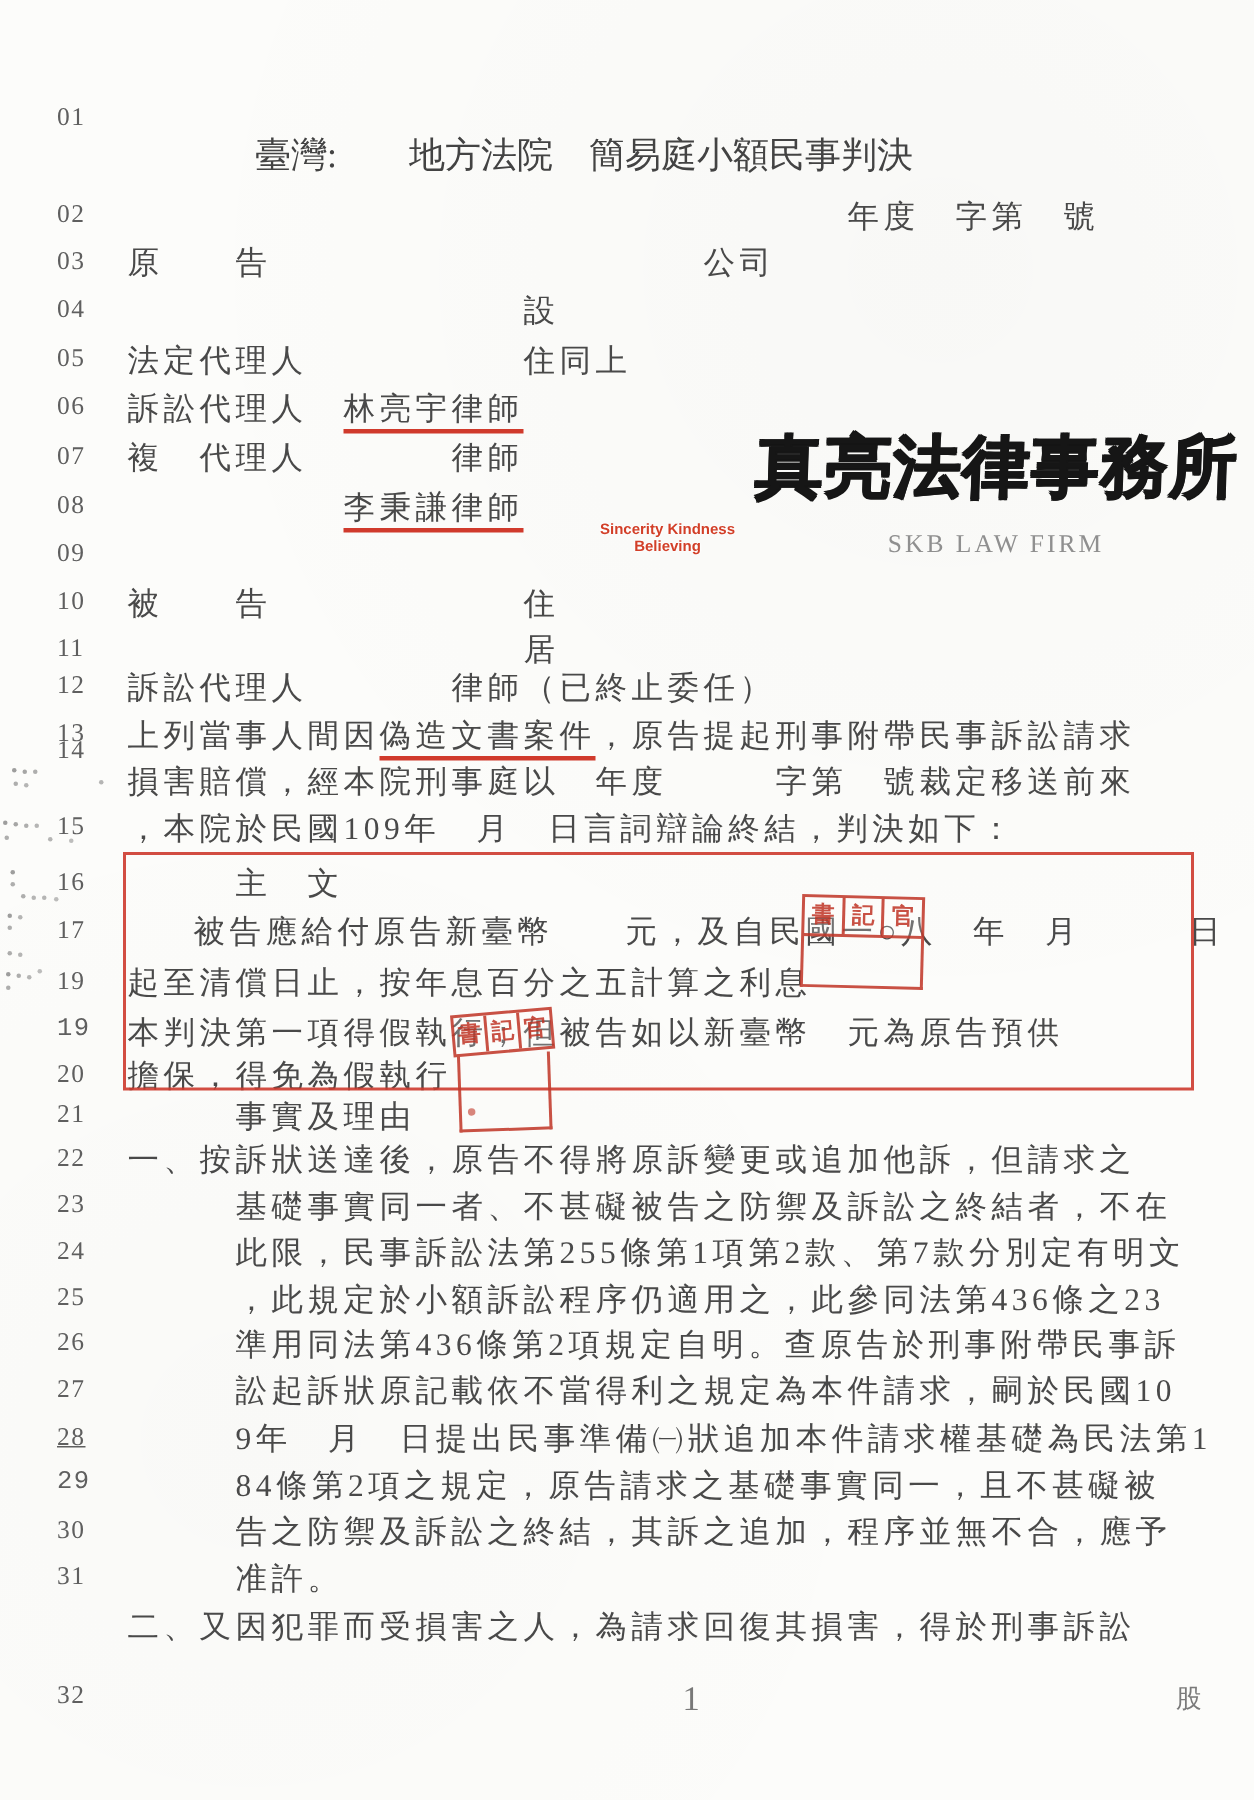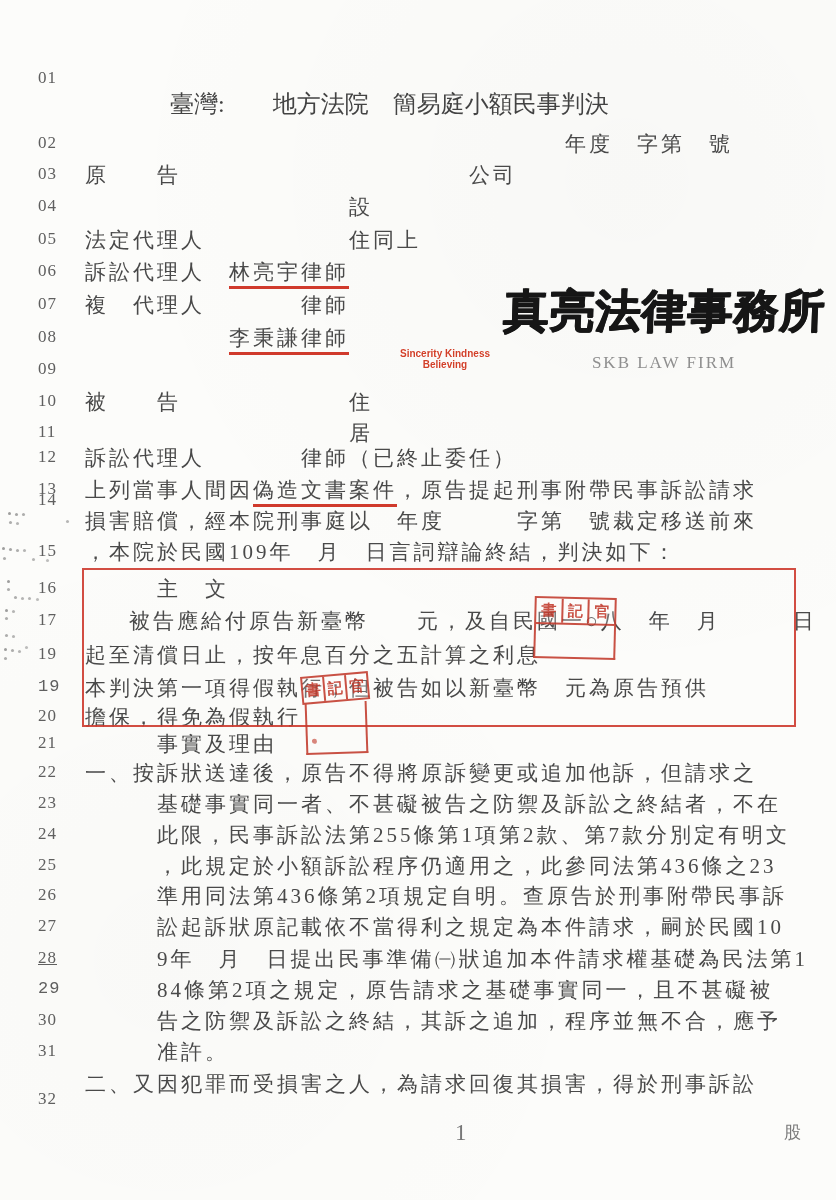--- a/index.html
+++ b/index.html
@@ -160,21 +160,21 @@
       <span class="lineno" style="top: 914px;">27</span>
       <span class="linetext" style="top: 914px;">　　　<span>訟起訴狀原記載依不當得利之規定為本件請求，嗣於民國10</span></span>
       <span class="lineno" style="top: 946px; text-decoration: underline;">28</span>
       <span class="linetext" style="top: 946px;">　　　<span>9年</span>　<span>月</span>　<span>日提出民事準備㈠狀追加本件請求權基礎為民法第1</span></span>
       <span class="lineno" style="top: 977px; font-family: Liberation Mono, monospace;">29</span>
       <span class="linetext" style="top: 977px;">　　　<span>84條第2項之規定，原告請求之基礎事實同一，且不甚礙被</span></span>
       <span class="lineno" style="top: 1008px;">30</span>
       <span class="linetext" style="top: 1008px;">　　　<span>告之防禦及訴訟之終結，其訴之追加，程序並無不合，應予</span></span>
       <span class="lineno" style="top: 1039px;">31</span>
       <span class="linetext" style="top: 1039px; text-align: right;">　　　<span>准許。</span></span>
-      <span class="lineno" style="top: 1087px;">32</span>
+      <span class="lineno" style="top: 1118px;">32</span>
       <span class="linetext" style="top: 1071px;"><span>二、又因犯罪而受損害之人，為請求回復其損害，得於刑事訴訟</span></span>
     </div>
 
   <div class="redbox"></div>
 
   <div class="stamp stamp1">
     <div class="stamp-label">
         <span class="cell">書</span>
         <span class="cell bl">記</span>
         <span class="cell bl">官</span>

